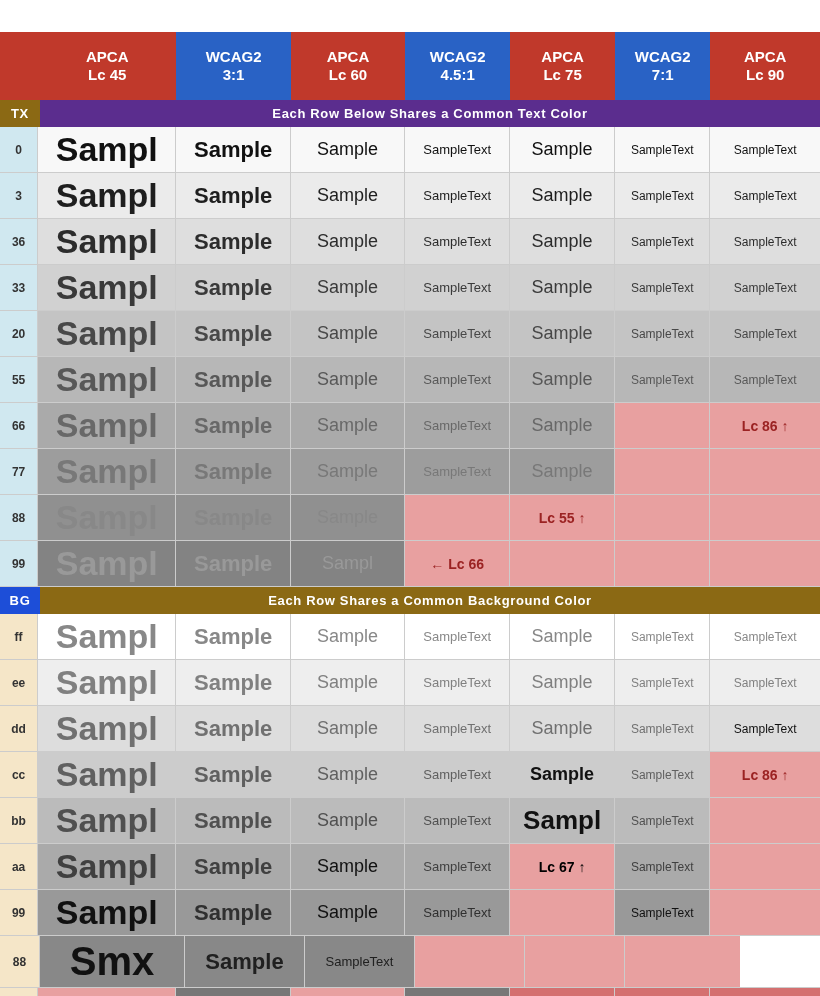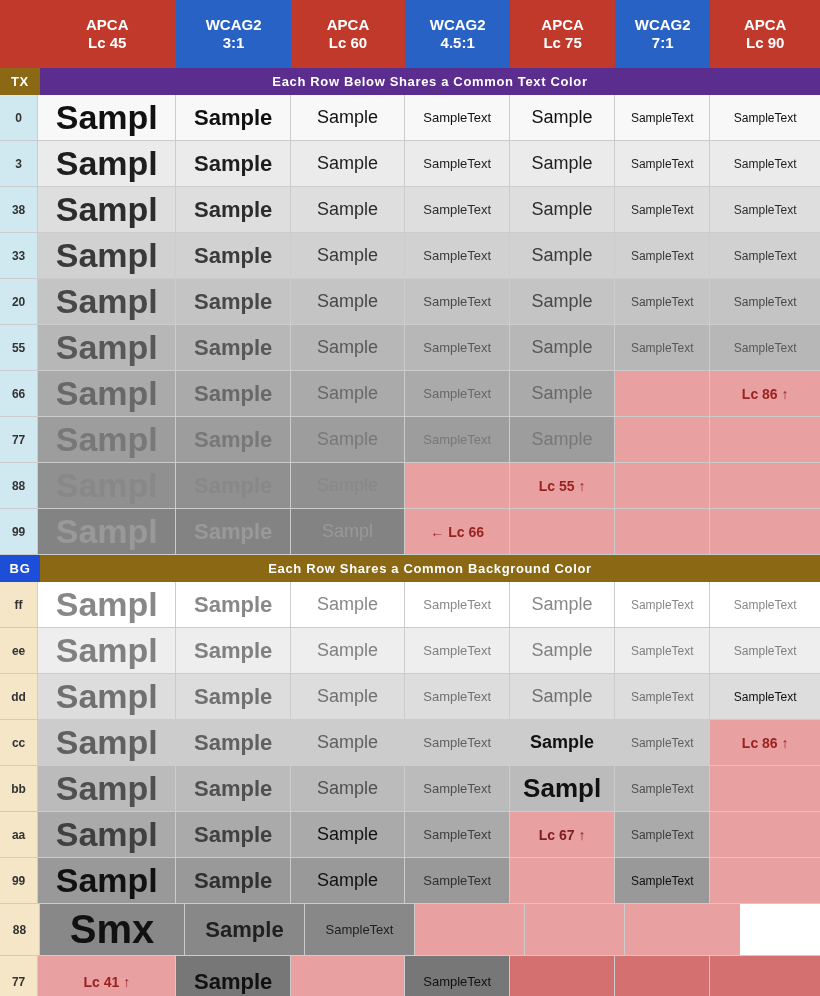--- a/index.html
+++ b/index.html
@@ -13,20 +13,21 @@
     .outer {
       width: 820px;
       overflow: hidden;
     }
 
     
     .header-row {
       display: flex;
       width: 100%;
       height: 68px;
+      margin-top: 32px;
     }
     .header-cell {
       display: flex;
       align-items: center;
       justify-content: center;
       text-align: center;
       font-weight: bold;
       font-size: 15px;
       line-height: 1.2;
     }
@@ -221,21 +222,21 @@
       </div>
     <div class="data-cell dc-6 bg-gray-11" style="color:#1e1e1e">
         <span class="text-xs">SampleText</span>
       </div>
     <div class="data-cell dc-7 bg-gray-11 border-right-none" style="color:#1e1e1e">
         <span class="text-xs">SampleText</span>
       </div>
   </div>
 
   <div class="data-row row-h">
-    <div class="row-label row-label-tx">38</div>
+    <div class="row-label row-label-tx">36</div>
     <div class="data-cell dc-1 bg-gray-22" style="color:#2c2c2c">
         <span class="text-xl">Sampl</span>
       </div>
     <div class="data-cell dc-2 bg-gray-22" style="color:#2c2c2c">
         <span class="text-lg">Sample</span>
       </div>
     <div class="data-cell dc-3 bg-gray-22" style="color:#2c2c2c">
         <span class="text-md">Sample</span>
       </div>
     <div class="data-cell dc-4 bg-gray-22" style="color:#2c2c2c">
@@ -532,21 +533,21 @@
       </div>
     <div class="data-cell dc-2 bg-aa" style="color:#404040">
         <span class="text-lg">Sample</span>
       </div>
     <div class="data-cell dc-3 bg-aa" style="color:#111; font-weight:bold;">
         <span class="text-md">Sample</span>
       </div>
     <div class="data-cell dc-4 bg-aa" style="color:#404040">
         <span class="text-sm">SampleText</span>
       </div>
-    <div class="data-cell dc-5 cell-pink" style="color:#7f1d1d; font-weight:bold; font-size:14px;">Lc 67 ↑</div>
+    <div class="data-cell dc-5 cell-pink" style="color:#000000; font-weight:bold; font-size:14px;">Lc 67 ↑</div>
     <div class="data-cell dc-6 bg-aa" style="color:#404040">
         <span class="text-xs">SampleText</span>
       </div>
     <div class="data-cell dc-7 cell-pink border-right-none"></div>
   </div>
 
   <div class="data-row row-h">
     <div class="row-label row-label-bg">99</div>
     <div class="data-cell dc-1 bg-99r" style="color:#111; font-weight:900;">
         <span class="text-xl">Sampl</span>

